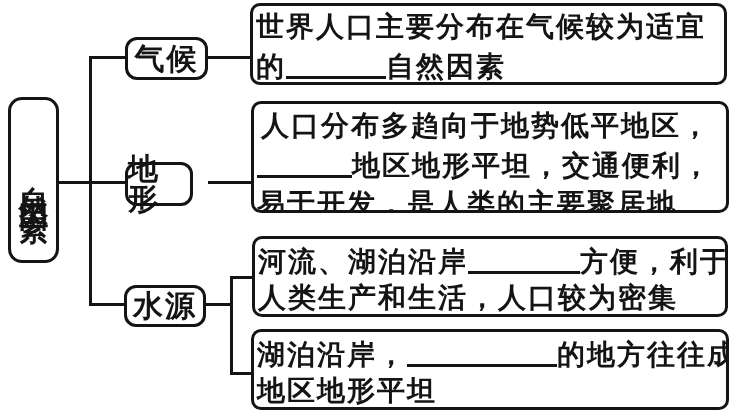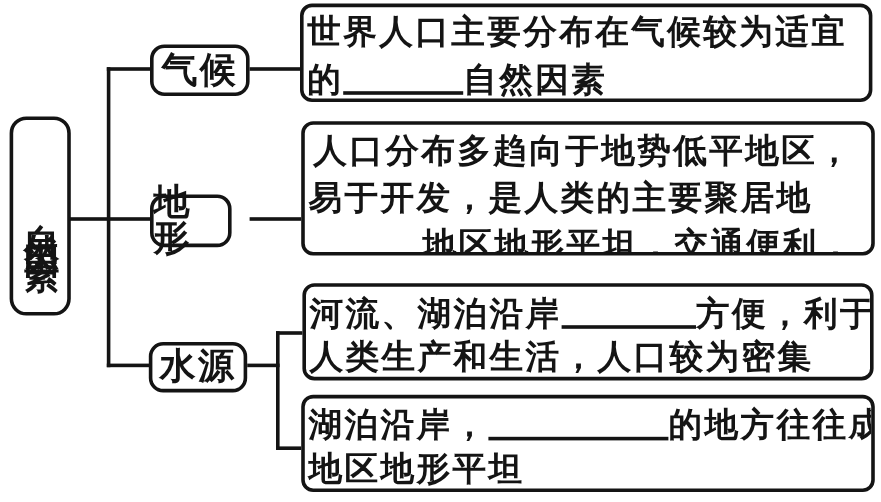--- a/index.html
+++ b/index.html
@@ -112,22 +112,22 @@
   <div class="hline" style="left:230px; top:276px; width:22px;"></div>
   <div class="hline" style="left:230px; top:372px; width:21px;"></div>
 
   <div class="node desc-node" style="left:250px; top:3px; width:477px; height:82px;">
     <div class="line">世界人口主要分布在气候较为适宜</div>
     <div class="line"><span>的</span><span class="blank" style="width:100px;"></span><span>自然因素</span></div>
   </div>
 
   <div class="node desc-node" style="left:251px; top:101px; width:478px; height:112px;">
     <div class="line tall" style="padding-left:4px;">人口分布多趋向于地势低平地区，</div>
+    <div class="line tall"><span class="blank" style="width:95px;"></span><span>地区地形平坦，交通便利，</span></div>
     <div class="line tall">易于开发，是人类的主要聚居地</div>
-    <div class="line tall"><span class="blank" style="width:95px;"></span><span>地区地形平坦，交通便利，</span></div>
   </div>
 
   <div class="node desc-node" style="left:252px; top:236px; width:476px; height:81px;">
     <div class="line"><span>河流、湖泊沿岸</span><span class="blank" style="width:112px;"></span><span>方便，利于</span></div>
     <div class="line">人类生产和生活，人口较为密集</div>
   </div>
 
   <div class="node desc-node" style="left:251px; top:329px; width:478px; height:81px;">
     <div class="line"><span>湖泊沿岸，</span><span class="blank" style="width:150px;"></span><span>的地方往往成</span></div>
     <div class="line">地区地形平坦</div>

